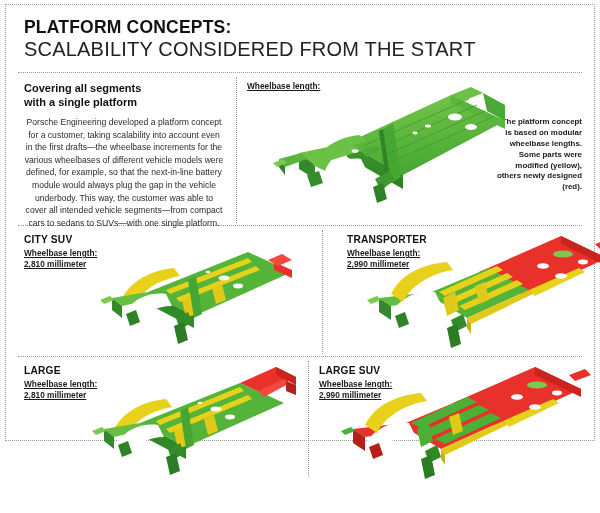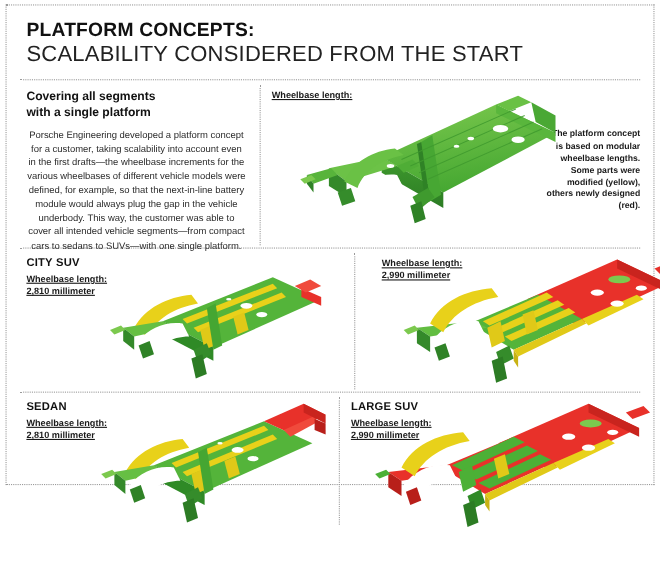--- a/index.html
+++ b/index.html
@@ -231,20 +231,21 @@
             <polygon points="78,90 88,86 92,104 82,108" fill="#2c7c24"></polygon>
             <polygon points="30,78 40,74 44,86 34,90" fill="#2f8226"></polygon>
             <polygon points="4,64 14,60 18,64 8,68" fill="#7cc94e"></polygon>
           </svg>
         </div>
       </div>
 
       <div class="vdiv"></div>
 
       <div class="cell cell-r">
+        <div class="sec-title">TRANSPORTER</div>
         <div class="sec-sub">Wheelbase length:</div>
         <div class="sec-sub">2,990 millimeter</div>
 
         <div class="art" style="left:2px;top:6px;width:282px;height:118px;">
           <svg viewBox="0 0 282 118" width="282" height="118" aria-hidden="true">
 
             <polygon points="140,40 222,4 268,26 186,64" fill="#e8312a"></polygon>
             <polygon points="222,4 268,26 268,34 222,12" fill="#c9241e"></polygon>
 
             <polygon points="88,62 150,36 190,58 128,86" fill="#54b43a"></polygon>
@@ -281,21 +282,21 @@
           </svg>
         </div>
       </div>
     </div>
 
     <hr class="hr-dot">
 
     <div class="row row3">
 
       <div class="cell cell-l">
-        <div class="sec-title">SEDAN</div>
+        <div class="sec-title">LARGE</div>
         <div class="sec-sub">Wheelbase length:</div>
         <div class="sec-sub">2,810 millimeter</div>
 
         <div class="art" style="left:72px;top:8px;width:216px;height:112px;">
           <svg viewBox="0 0 216 112" width="216" height="112" aria-hidden="true">
 
             <polygon points="50,58 150,18 194,38 96,82" fill="#54b43a"></polygon>
             <polygon points="50,58 96,82 96,94 50,70" fill="#2f8a26"></polygon>
 
             <polygon points="150,18 186,2 206,12 172,28" fill="#e8312a"></polygon>

